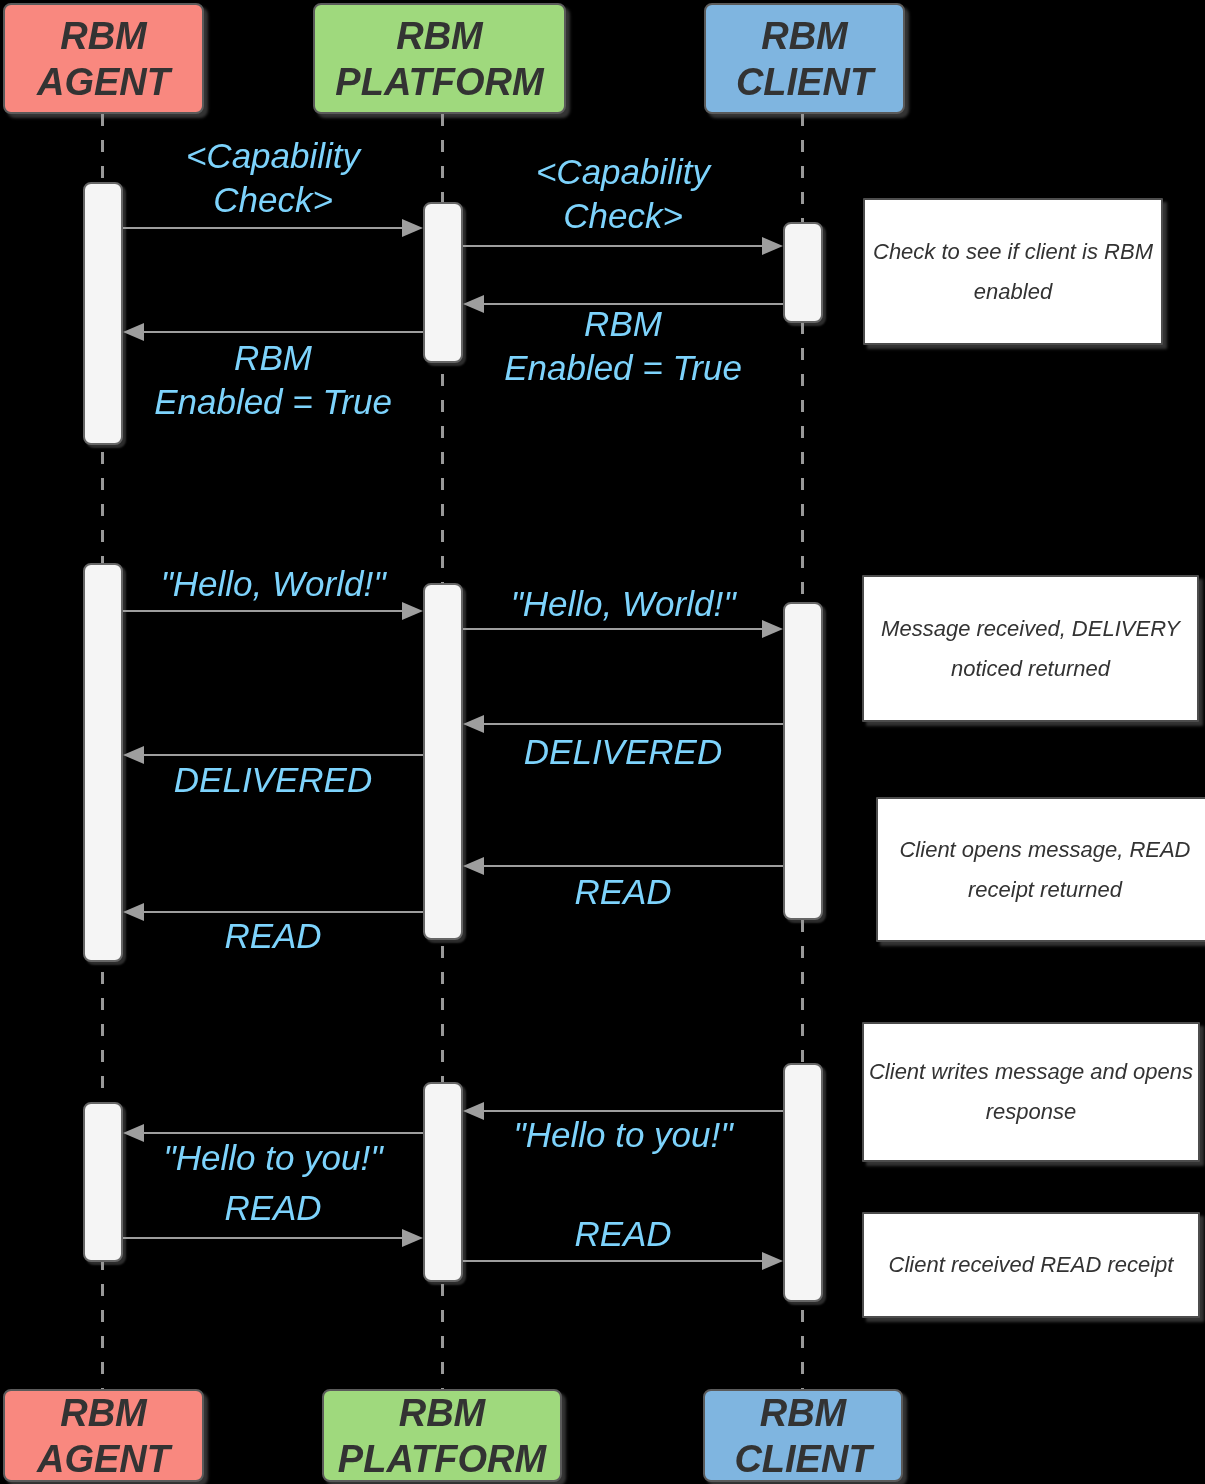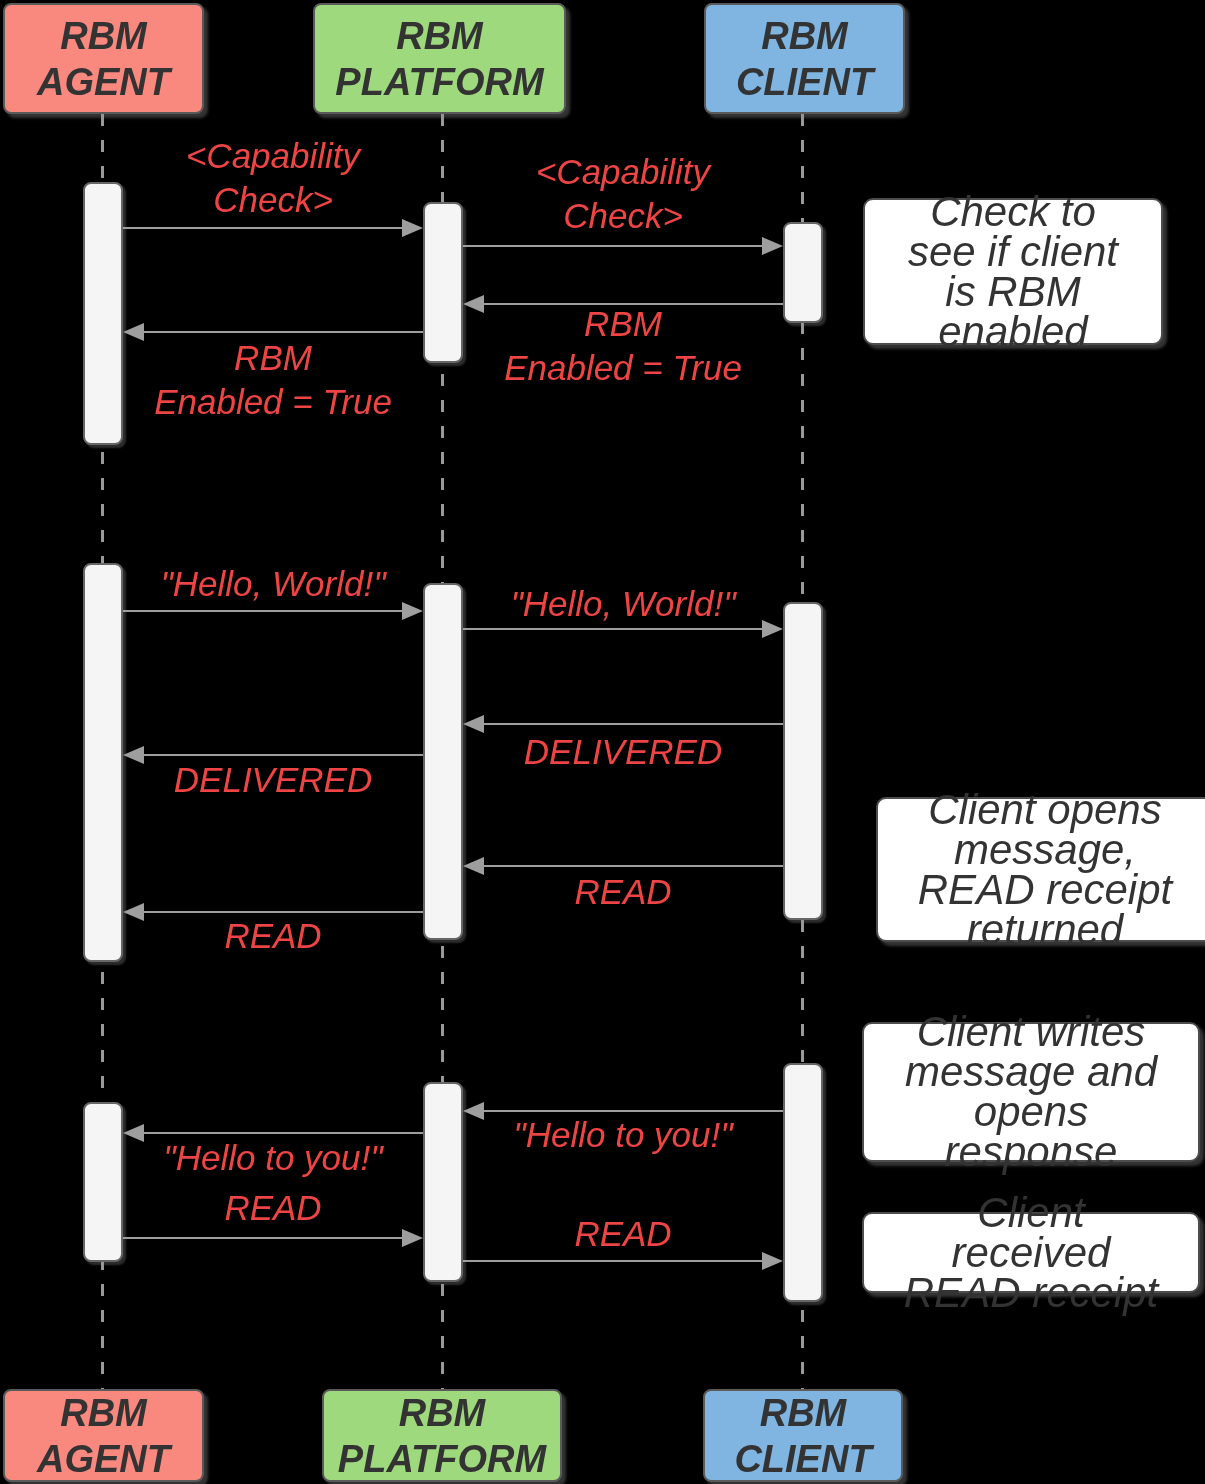--- a/index.html
+++ b/index.html
@@ -24,27 +24,27 @@
     border-radius:8px;z-index:3;box-sizing:border-box;
     box-shadow:3px 3px 2px rgba(150,150,150,0.3);
   }
   .arrow{position:absolute;height:0;border-top:2px solid #9e9e9e;z-index:4;}
   .arrow .head{position:absolute;top:-10px;width:0;height:0;
     border-top:9px solid transparent;border-bottom:9px solid transparent;}
   .arrow .head.right{right:-21px;border-left:21px solid #9e9e9e;}
   .arrow .head.left{left:-21px;border-right:21px solid #9e9e9e;}
   .msg-label{
     position:absolute;width:360px;text-align:center;font-size:35px;line-height:44px;
-    color:#ef4444;white-space:pre-line;z-index:2;
+    color:#7dd3fc;white-space:pre-line;z-index:2;
   }
   .note{
-    position:absolute;background:#fff;border:2px solid #4d4d4d;border-radius:10px;
+    position:absolute;background:#fff;border:2px solid #4d4d4d;border-radius:1px;
     display:flex;align-items:center;justify-content:center;text-align:center;
-    font-size:42px;line-height:40px;color:#333;z-index:5;box-sizing:border-box;
-    padding:6px 34px;box-shadow:4px 4px 3px rgba(150,150,150,0.35);
+    font-size:22px;line-height:40px;color:#333;z-index:5;box-sizing:border-box;
+    padding:6px 0;box-shadow:4px 4px 3px rgba(150,150,150,0.35);
   }
 </style>
 </head>
 <body>
 
 <div class="stage">
 
   <div class="lifeline" style="left:101px;"></div>
   <div class="lifeline" style="left:441px;"></div>
   <div class="lifeline" style="left:801px;"></div>
@@ -143,17 +143,18 @@
       <span class="head right"></span>
     </div>
   <div class="msg-label" style="left:93px;top:1186px;">READ</div>
 
   <div class="arrow" style="left:463px;top:1260px;width:299px;">
       <span class="head right"></span>
     </div>
   <div class="msg-label" style="left:443px;top:1212px;">READ</div>
 
   <div class="note" style="left:863px;top:198px;width:300px;height:147px;">Check to see if client is RBM enabled</div>
+  <div class="note" style="left:862px;top:575px;width:337px;height:147px;">Message received, DELIVERY noticed returned</div>
   <div class="note" style="left:876px;top:797px;width:338px;height:145px;">Client opens message, READ receipt returned</div>
   <div class="note" style="left:862px;top:1022px;width:338px;height:140px;">Client writes message and opens response</div>
-  <div class="note" style="left:862px;top:1212px;width:338px;height:81px;">Client received READ receipt</div>
+  <div class="note" style="left:862px;top:1212px;width:338px;height:106px;">Client received READ receipt</div>
 
 </div>
 
 </body></html>

